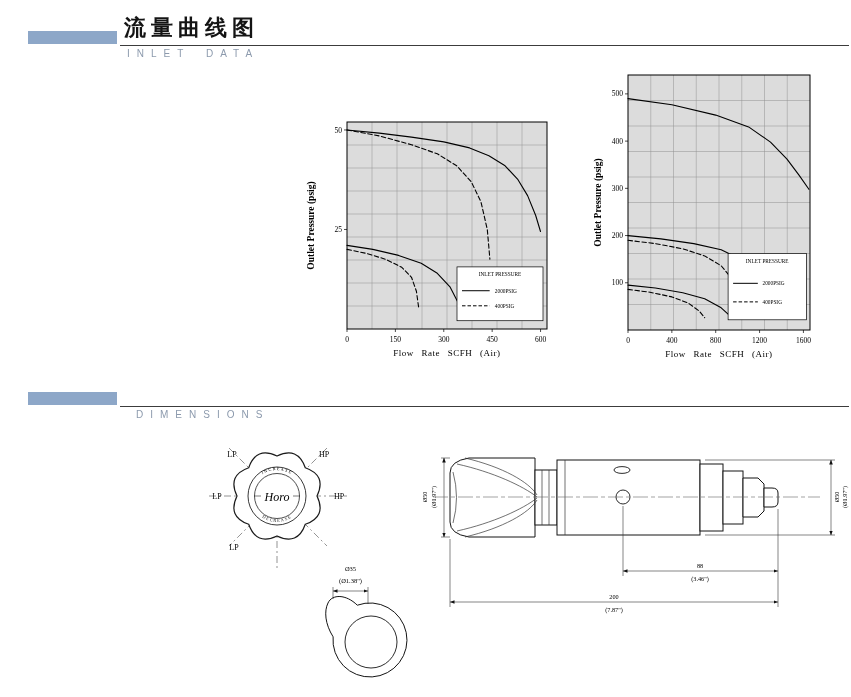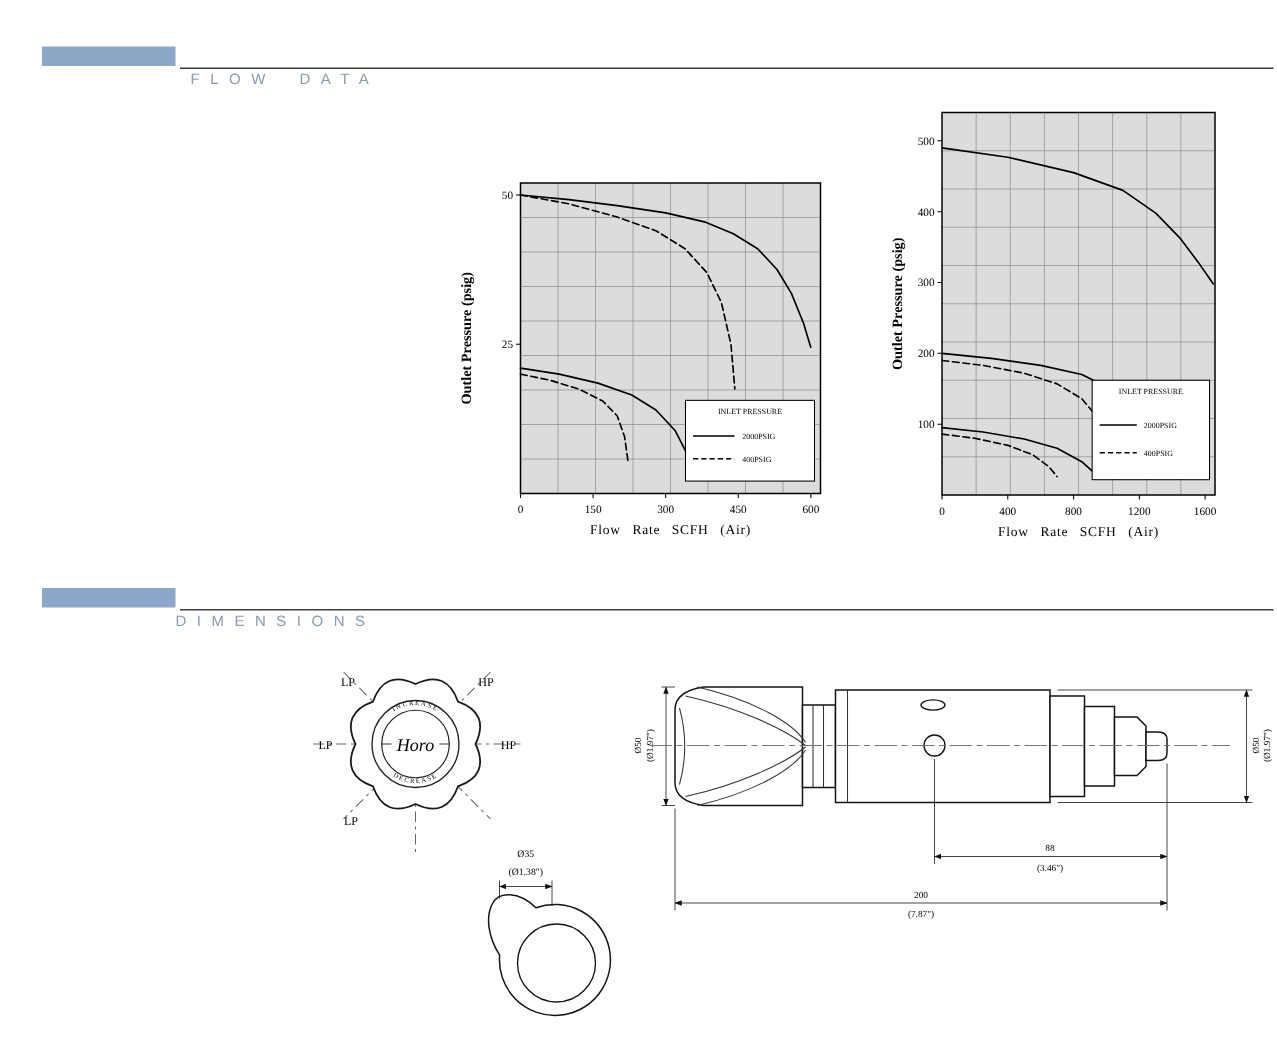--- a/index.html
+++ b/index.html
@@ -12,22 +12,23 @@
   .rule{width:729px;border-top:1px solid #3c3c3c;height:0;}
   .title-en{font-size:10px;letter-spacing:7px;word-spacing:6px;color:#8c9aad;white-space:nowrap;}
   svg text{font-family:"Liberation Serif",serif;fill:#000;}
 </style>
 </head>
 <body>
 
 <div class="page">
 
   <div class="abs accent-bar" style="left:28px;top:31px"></div>
+  <div class="abs title-cn" style="left:124px;top:15px">流量曲线图</div>
   <div class="abs rule" style="left:120px;top:45px"></div>
-  <div class="abs title-en" style="left:127px;top:48px">FLOW DATA</div>
+  <div class="abs title-en" style="left:127px;top:48px">INLET DATA</div>
 
   <svg class="abs" style="left:298px;top:100px" width="275" height="268">
       <rect x="49" y="22" width="200" height="207" fill="#dcdcdc"></rect>
       <line x1="74" x2="74" y1="22" y2="229" stroke="#909090" stroke-width="0.5"></line>
       <line x1="99" x2="99" y1="22" y2="229" stroke="#909090" stroke-width="0.5"></line>
       <line x1="124" x2="124" y1="22" y2="229" stroke="#909090" stroke-width="0.5"></line>
       <line x1="149" x2="149" y1="22" y2="229" stroke="#909090" stroke-width="0.5"></line>
       <line x1="174" x2="174" y1="22" y2="229" stroke="#909090" stroke-width="0.5"></line>
       <line x1="199" x2="199" y1="22" y2="229" stroke="#909090" stroke-width="0.5"></line>
       <line x1="224" x2="224" y1="22" y2="229" stroke="#909090" stroke-width="0.5"></line>
@@ -117,21 +118,21 @@
       <line x1="148.10000000000002" x2="172.83880000000002" y1="231.324" y2="231.324" stroke="#000" stroke-width="1"></line>
       <text x="177.53440000000003" y="233.324" font-size="5.3">2000PSIG</text>
       <line x1="148.10000000000002" x2="172.83880000000002" y1="249.888" y2="249.888" stroke="#000" stroke-width="1" stroke-dasharray="3.5 2"></line>
       <text x="177.53440000000003" y="251.888" font-size="5.3">400PSIG</text>
       <text x="16" y="150.5" transform="rotate(-90 16 150.5)" text-anchor="middle" font-size="9.5" font-weight="bold">Outlet Pressure (psig)</text>
       <text x="134" y="305" text-anchor="middle" font-size="9" letter-spacing="0.5" word-spacing="5">Flow Rate  SCFH  (Air)</text>
     </svg>
 
   <div class="abs accent-bar" style="left:28px;top:392px"></div>
   <div class="abs rule" style="left:120px;top:406px"></div>
-  <div class="abs title-en" style="left:117px;top:409px">DIMENSIONS</div>
+  <div class="abs title-en" style="left:136px;top:409px">DIMENSIONS</div>
 
   <svg class="abs" style="left:205px;top:424px" width="150" height="150" viewBox="0 0 150 150">
     <g stroke="#666" stroke-width="0.7" stroke-dasharray="7 3 2 3">
       <line x1="24" y1="24" x2="122" y2="122"></line>
       <line x1="122" y1="24" x2="24" y2="122"></line>
       <line x1="4" y1="72" x2="142" y2="72"></line>
       <line x1="72" y1="72" x2="72" y2="144"></line>
     </g>
     <path fill="#ffffff" stroke="#1a1a1a" stroke-width="1.2" d="M 112,72 Q 121.9,92.7 100.3,100.3 Q 92.7,121.9 72,112 Q 51.3,121.9 43.7,100.3
          Q 22.1,92.7 32,72 Q 22.1,51.3 43.7,43.7 Q 51.3,22.1 72,32 Q 92.7,22.1 100.3,43.7

